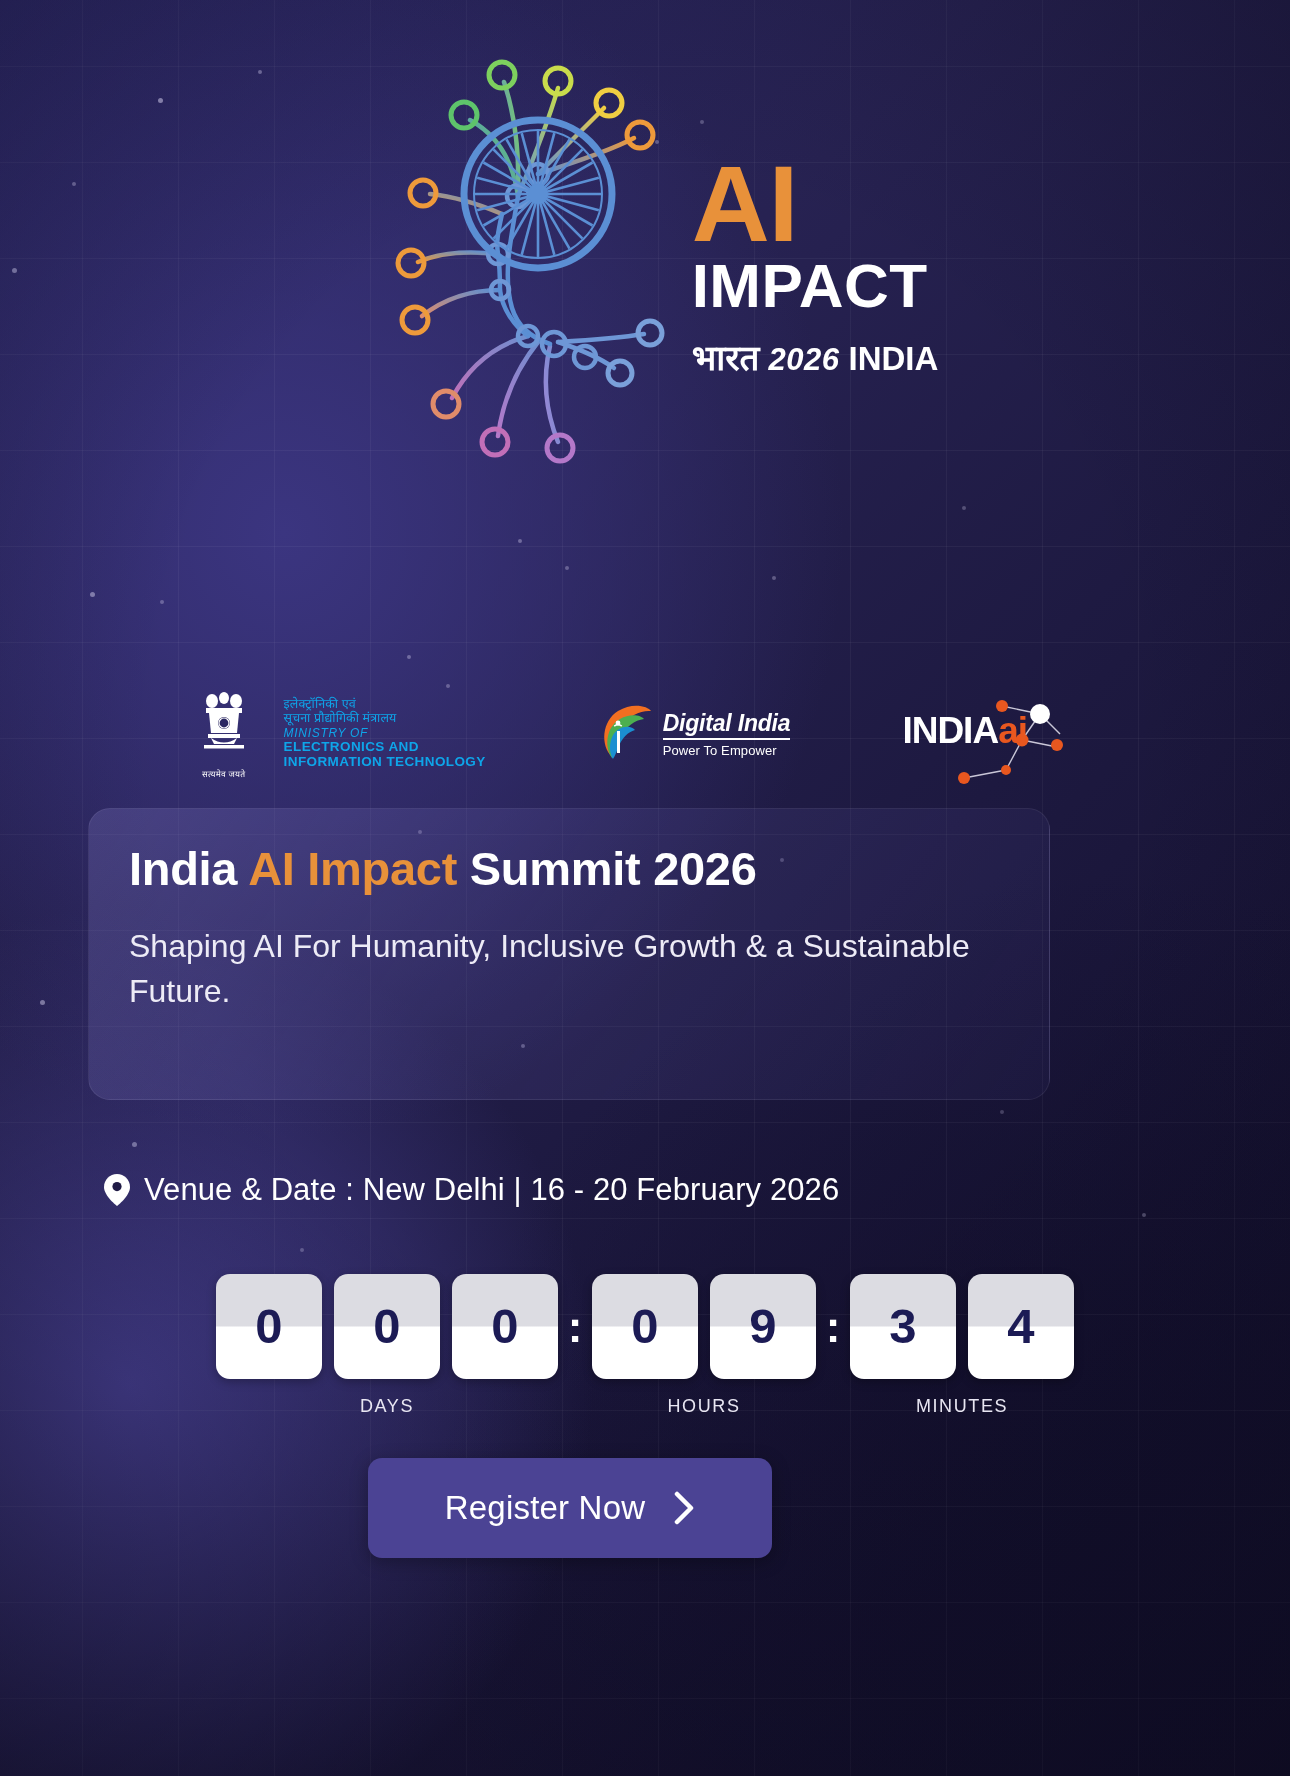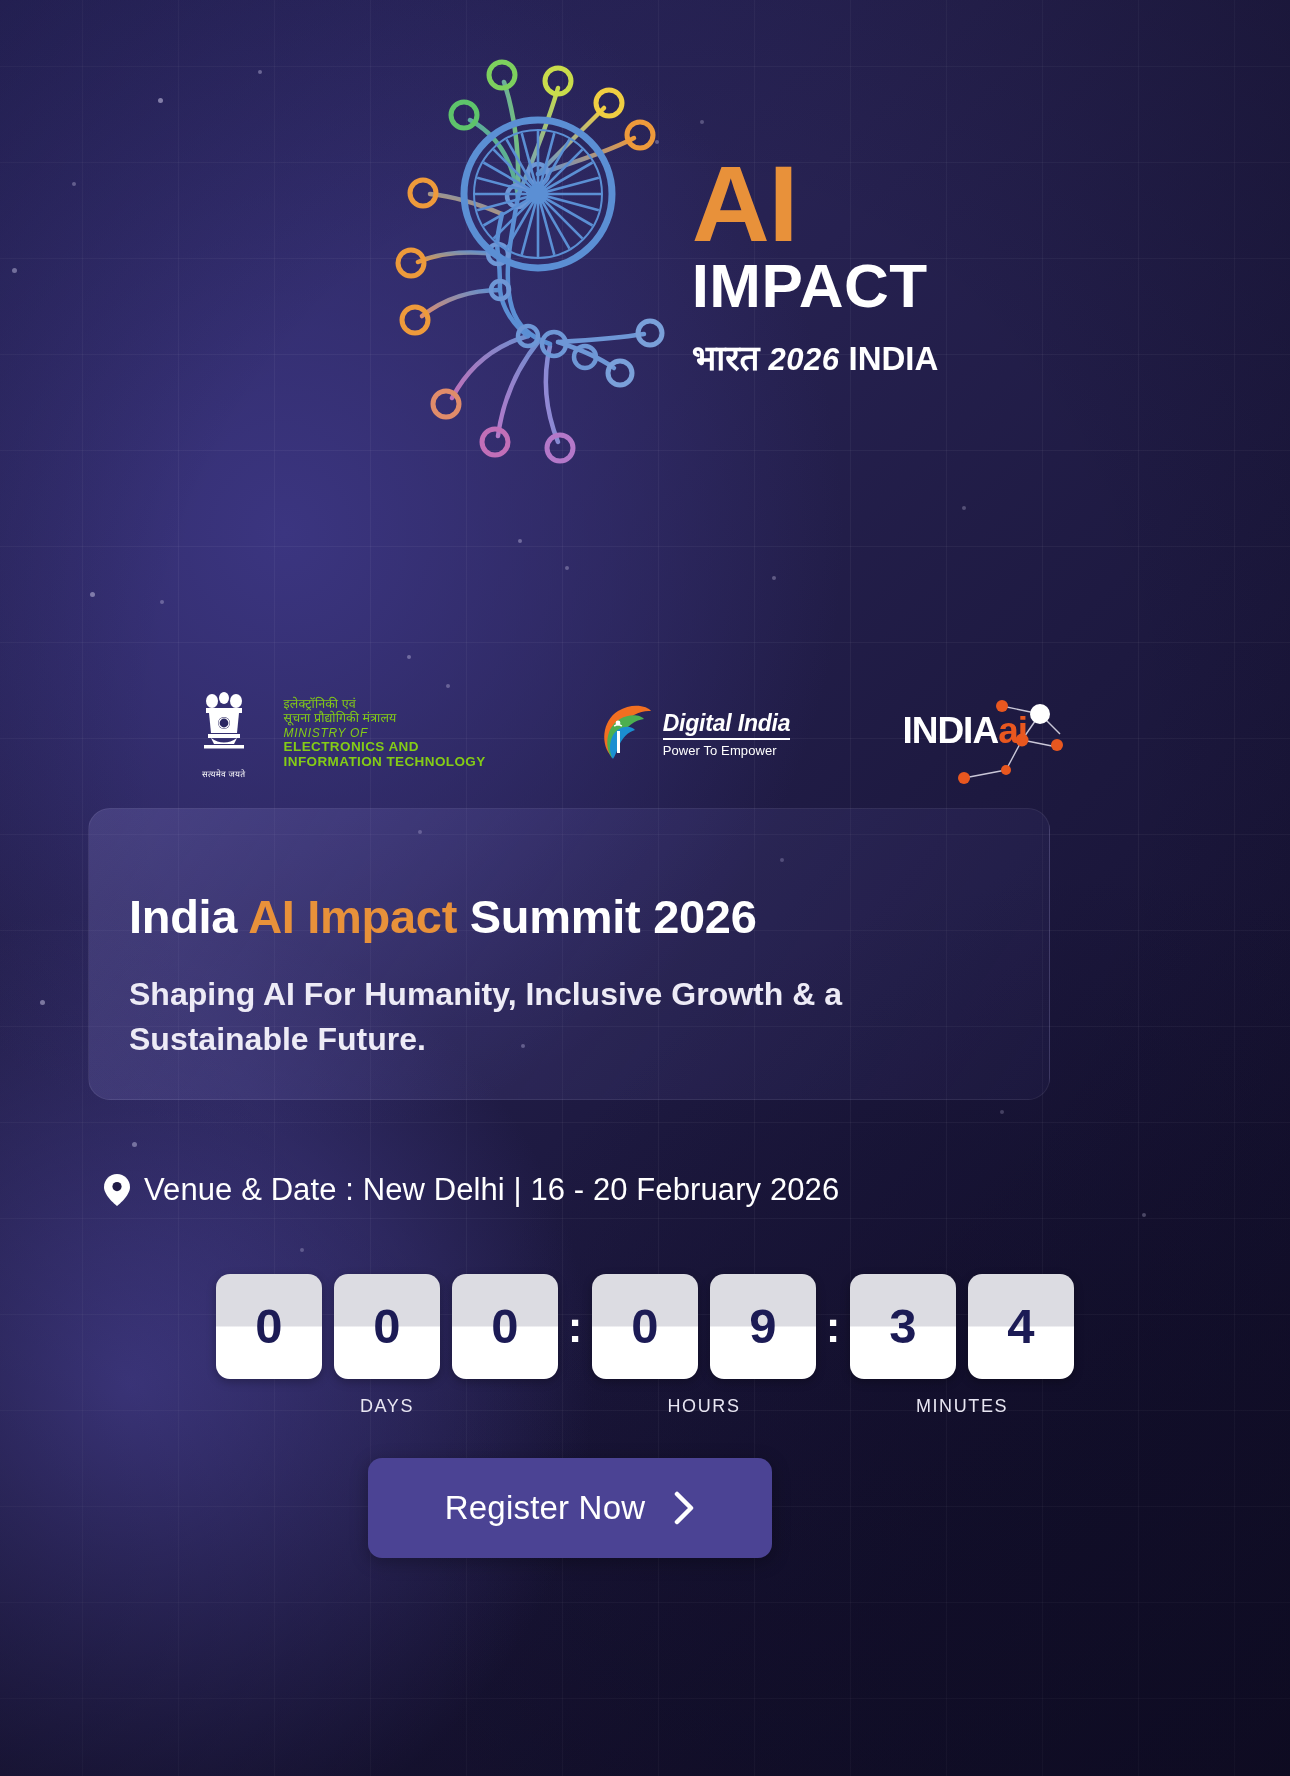--- a/index.html
+++ b/index.html
@@ -66,21 +66,21 @@
     letter-spacing:1.4px;
   }
 
   
   .partners {
     position:absolute; top:684px; left:0; right:0; height:100px;
     display:flex; align-items:center; justify-content:center; gap:112px;
   }
   .meity { display:flex; align-items:center; gap:10px; }
   .ashoka-svg { width:52px; height:74px; }
-  .meity-txt { color:#84cc16; line-height:1.1;margin-left:24px; }
+  .meity-txt { color:#0ea5e9; line-height:1.1;margin-left:24px; }
   .meity-hi1, .meity-hi2 { font-size:12.5px; letter-spacing:.1px; }
   .meity-ministry { font-size:12px; letter-spacing:.7px; margin-top:1px;font-style:italic; }
   .meity-b1, .meity-b2 { font-size:13.5px; font-weight:bold; letter-spacing:.4px; }
   .satyamev { font-size:8.5px; color:#fff; text-align:center; margin-top:1px; letter-spacing:.2px; }
 
   .digital-india { display:flex; align-items:center; gap:9px; }
   .di-txt { color:#fff; }
   .di-name {
     font-size:23px; font-weight:bold; font-style:italic;
     border-bottom:2.5px solid #fff; padding-bottom:1px; letter-spacing:-.2px;
@@ -94,30 +94,30 @@
   }
   .indiaai-text .w { color:#ffffff; }
   .indiaai-text .o { color:#E8571F; }
 
   
   .card {
     position:absolute; left:88px; top:808px; width:962px; height:292px;
     border-radius:22px;
     background:linear-gradient(125deg, rgba(125,118,190,.30) 0%, rgba(95,88,165,.20) 45%, rgba(60,54,120,.14) 100%);
     border:1px solid rgba(255,255,255,.07);
-    padding:80px 40px 0 40px;
+    padding:32px 40px 0 40px;
   }
   .headline {
     font-size:47px; font-weight:bold; color:#ffffff; letter-spacing:-.3px;
     white-space:nowrap;
   }
   .headline .accent { color:#E8913A; }
   .subtitle {
     margin-top:28px; font-size:32px; color:#EDEBF6; line-height:1.42;
-    font-weight:700; max-width:850px;
+    font-weight:400; max-width:850px;
   }
 
   
   .venue {
     position:absolute; left:104px; top:1172px;
     display:flex; align-items:center; gap:14px;
   }
   .pin-icon { width:26px; height:32px; flex:none; }
   .venue-text { font-size:31px; color:#FFFFFF; letter-spacing:.1px; white-space:nowrap; }
 

